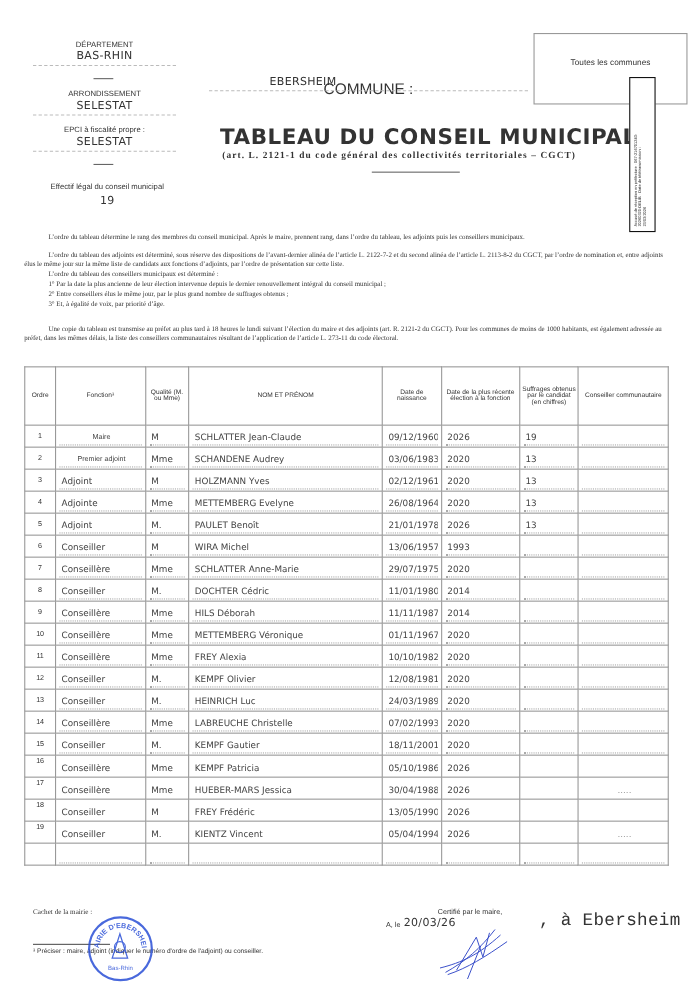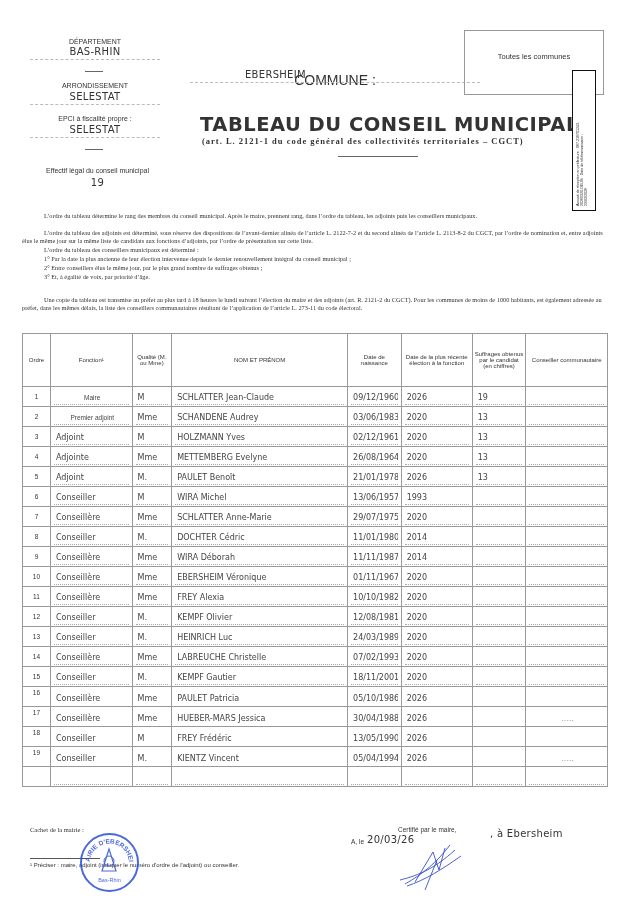--- a/index.html
+++ b/index.html
@@ -41,21 +41,21 @@
 
 <div class="abs lbl" style="left:30px;top:115px;width:130px;">EPCI à fiscalité propre :</div>
 <div class="abs hand hand-big dots" style="left:30px;top:124px;width:130px;text-align:center;height:13px;">SELESTAT</div>
 <div class="abs dash" style="left:85px;top:149px;width:18px;"></div>
 
 <div class="abs lbl" style="left:30px;top:167px;width:135px;">Effectif légal du conseil municipal</div>
 <div class="abs hand hand-big" style="left:30px;top:177px;width:135px;text-align:center;">19</div>
 
 <div class="abs" style="left:190px;top:52px;width:290px;font-size:14px;text-align:center;color:#333;margin-top:20px;">COMMUNE :</div>
 <div class="abs hand hand-big dots" style="left:190px;top:69px;width:290px;height:14px;padding-left:55px;box-sizing:border-box;">EBERSHEIM</div>
-<div class="abs commune-box" style="left:464px;top:30px;width:138px;height:63px;">
+<div class="abs commune-box" style="left:485px;top:30px;width:138px;height:63px;">
   <div style="text-align:center;font-size:7.5px;margin-top:21px;color:#333;">Toutes les communes</div>
 </div>
 
 <div class="abs title" style="left:200px;top:113px;">TABLEAU DU CONSEIL MUNICIPAL</div>
 <div class="abs subtitle" style="left:202px;top:136px;">(art. L. 2121-1 du code général des collectivités territoriales – CGCT)</div>
 <div class="abs dash" style="left:338px;top:156px;width:80px;"></div>
 
 <div class="abs stamp-box" style="left:572px;top:70px;width:22px;height:139px;background:#fff;">
   <div class="stamp-text" style="position:absolute;left:3px;bottom:4px;height:88px;width:16px;overflow:hidden;">Accusé de réception en préfecture · 067-216701243-20260320-DELIB · Date de télétransmission : 23/03/2026</div>
 </div>
@@ -286,21 +286,21 @@
       </tr>
       <tr>
         <td><span class="ordre">9</span></td>
         <td>
           <span class="cell">Conseillère</span>
         </td>
         <td>
           <span class="cell">Mme</span>
         </td>
         <td>
-          <span class="cell">WIRA Déborah</span>
+          <span class="cell">HILS Déborah</span>
         </td>
         <td>
           <span class="cell">11/11/1987</span>
         </td>
         <td>
           <span class="cell">2014</span>
         </td>
         <td>
           <span class="cell"></span>
         </td>
@@ -310,21 +310,21 @@
       </tr>
       <tr>
         <td><span class="ordre">10</span></td>
         <td>
           <span class="cell">Conseillère</span>
         </td>
         <td>
           <span class="cell">Mme</span>
         </td>
         <td>
-          <span class="cell">EBERSHEIM Véronique</span>
+          <span class="cell">METTEMBERG Véronique</span>
         </td>
         <td>
           <span class="cell">01/11/1967</span>
         </td>
         <td>
           <span class="cell">2020</span>
         </td>
         <td>
           <span class="cell"></span>
         </td>
@@ -456,21 +456,21 @@
         <td class="late">
           <span class="ordre">16</span>
         </td>
         <td class="late">
           <span class="cell">Conseillère</span>
         </td>
         <td class="late">
           <span class="cell">Mme</span>
         </td>
         <td class="late">
-          <span class="cell">PAULET Patricia</span>
+          <span class="cell">KEMPF Patricia</span>
         </td>
         <td class="late">
           <span class="cell">05/10/1986</span>
         </td>
         <td class="late">
           <span class="cell">2026</span>
         </td>
         <td class="late">
           <span class="cell"></span>
         </td>
@@ -597,17 +597,17 @@
     </text>
     <path d="M20,36 L27,14 L34,36 Z" fill="none" stroke="#2a4fd6" stroke-width="1.2"></path>
     <circle cx="27" cy="26" r="5" fill="none" stroke="#2a4fd6" stroke-width="1"></circle>
     <text x="27.5" y="47" font-size="5.5" fill="#2a4fd6" text-anchor="middle" font-family="Liberation Sans, sans-serif">Bas-Rhin</text>
   </svg>
 </div>
 
 <div class="abs foot" style="left:398px;top:826px;font-size:6.5px;">Certifié par le maire,</div>
 <div class="abs foot" style="left:351px;top:838px;font-size:6.5px;">A, le</div>
 <div class="abs hand" style="left:367px;top:834px;font-size:10px;">20/03/26</div>
-<div class="abs hand" style="left:490px;top:828px;font-size:10px;">, à Ebersheim</div>
+<div class="abs hand" style="left:490px;top:828px;font-size:16px;font-family:Liberation Mono, monospace;">, à Ebersheim</div>
 
 <svg class="abs" style="left:395px;top:840px;" width="70" height="55">
   <path d="M5,40 C25,35 40,28 60,10 M10,44 C28,34 42,22 55,5 M20,42 L38,12 L44,30 L50,8 M12,46 C30,40 46,30 66,16 M30,50 L42,20" fill="none" stroke="#3a4fc9" stroke-width="0.9"></path>
 </svg>
 
 </body></html>

